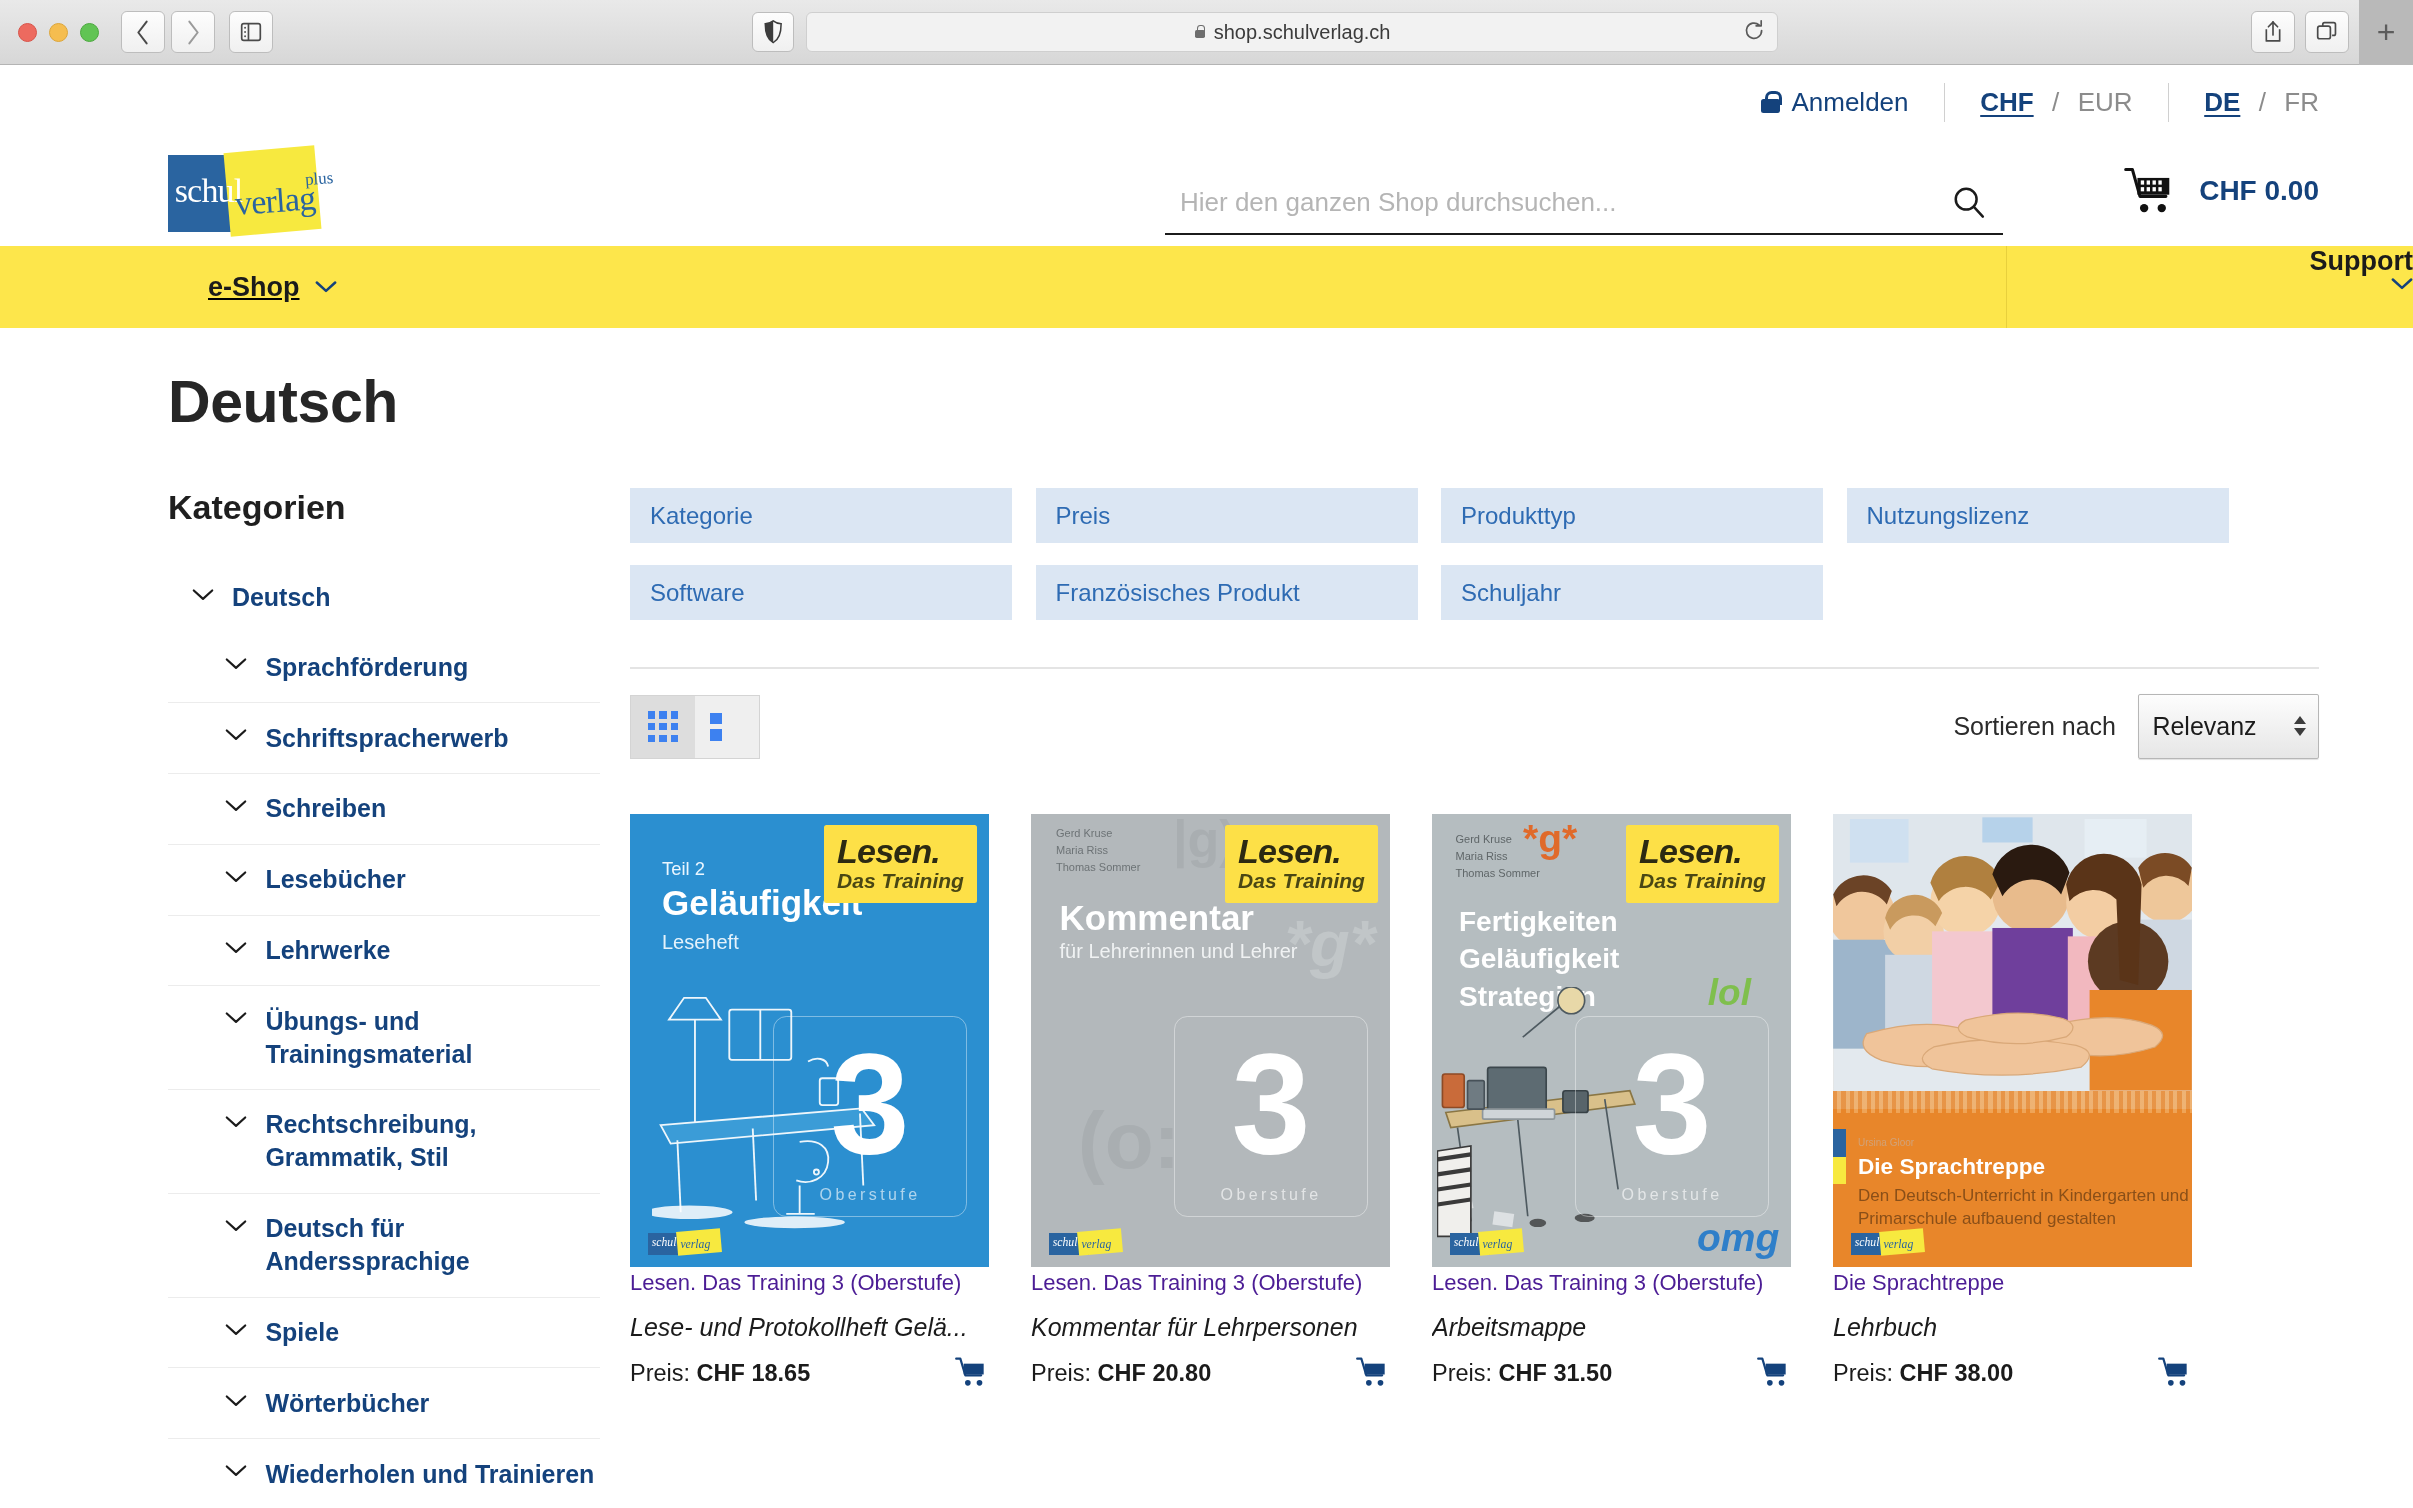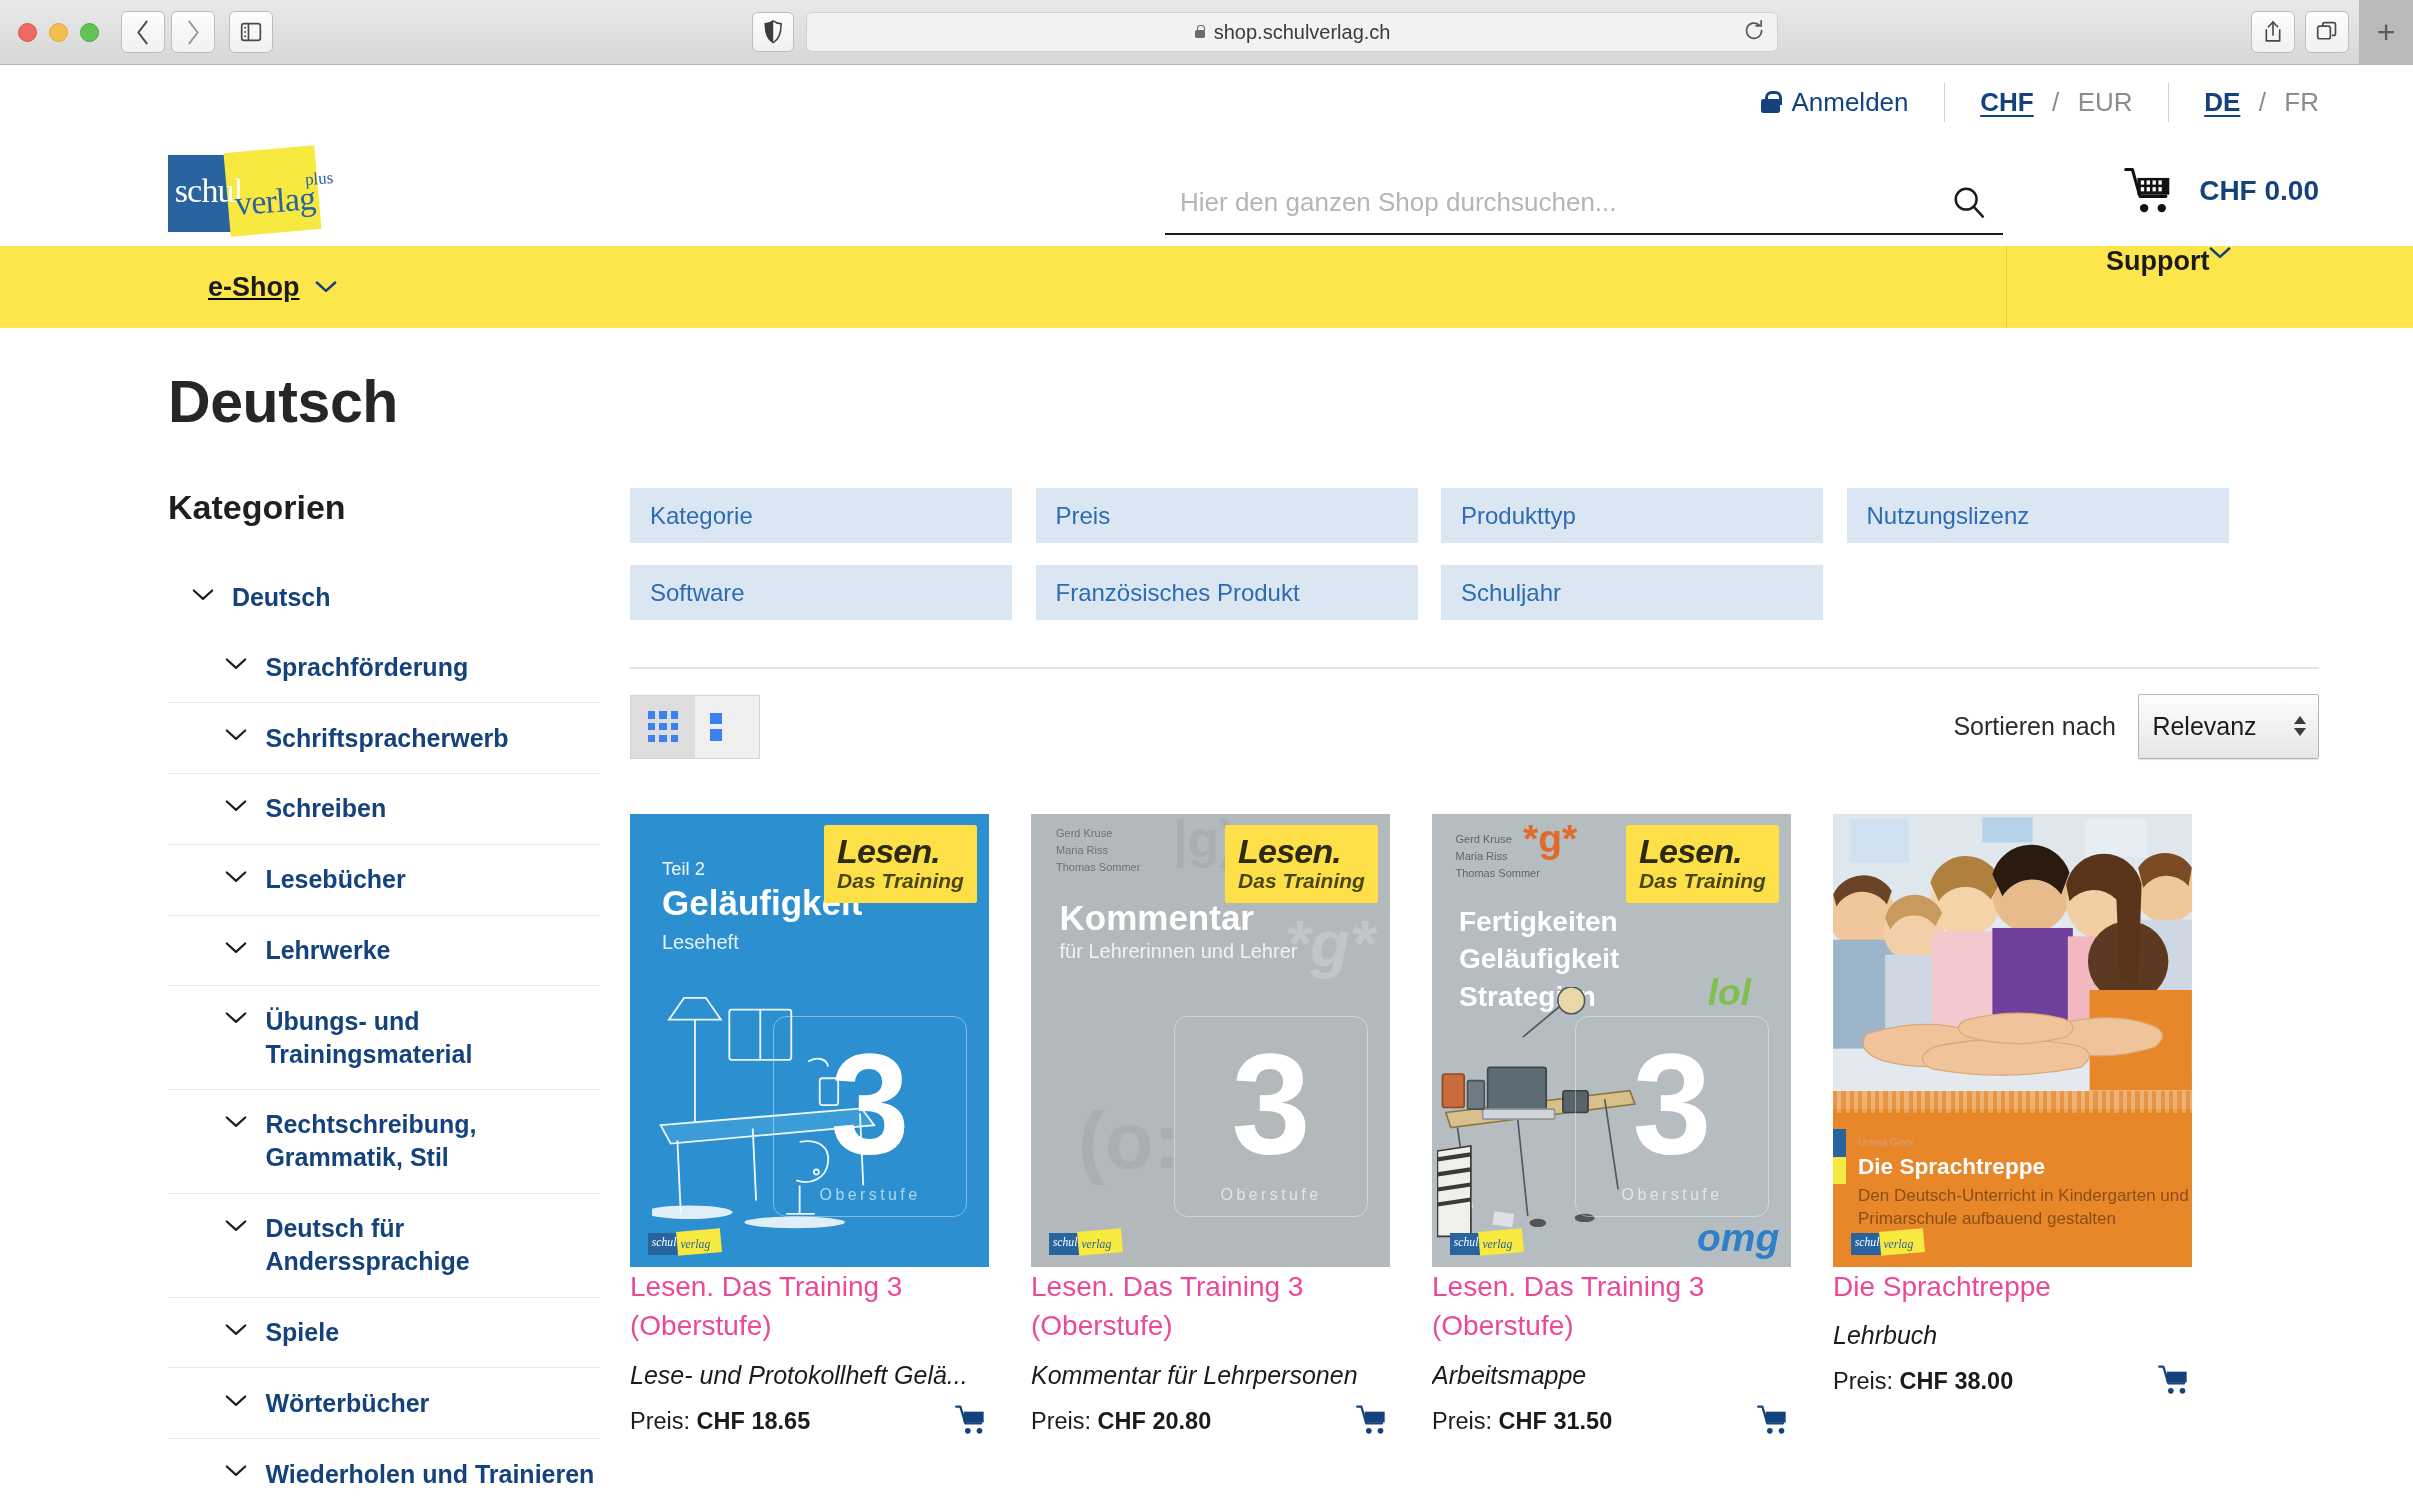--- a/index.html
+++ b/index.html
@@ -124,22 +124,23 @@
   .yellow-nav {
     height: 82px; background: #fde64b;
     display: flex; align-items: center; position: relative; text-decoration: underline;
   }
   .nav-left { padding-left: 208px; display:flex; align-items:center; gap: 15px; }
   .nav-label { font-size: 27px; font-weight: 700; color: #1b1b1b; }
   .nav-right {
     position: absolute; right: 0; top: 0; bottom: 0;
     width: 407px;
     border-left: 1.7px solid #e8d03c;
-    display: flex; align-items: flex-start; 
+    display: flex; align-items: flex-end; 
     padding-left: 99px;
+    flex-direction: column;
   }
 
   
   .page-title {
     font-size: 59px; font-weight: 700; color: #262626;
     padding: 40px 0 0 168px; letter-spacing: -0.4px;
   }
 
   
   .content { display: flex; padding: 52px 94px 0 168px; gap: 30px; }
@@ -262,21 +263,21 @@
   .badge-lesen .bl2 { font-size: 21px; font-weight: 700; color: #4a4714; line-height: 1.1; margin-top:1.7px;}
 
   .big-num-box {
     position: absolute; right: 22px; bottom: 50px;
     width: 194px; height: 201px;
     border: 1.7px solid rgba(255,255,255,.4); border-radius: 13.4px;
   }
   .big-num { position:absolute; left:50%; top:44%; transform: translate(-50%,-50%); font-size:142px; font-weight:700; color:#fff; line-height:1; }
   .big-num-sub { position:absolute; left:50%; bottom:11.7px; transform: translateX(-50%); font-size:16px; color:rgba(255,255,255,.62); letter-spacing:3.4px; }
 
-  .prod-title { font-size: 28px; color: #ec4899; line-height: 1.42; margin-top: 21px; }
+  .prod-title { font-size: 22px; color: #4c1d95; line-height: 1.42; margin-top: 21px; }
   .prod-sub { font-size: 25px; color: #1b1b1b; font-style: italic; margin-top: 15px; white-space: nowrap; overflow: hidden; text-overflow: ellipsis; }
   .prod-foot { display: flex; align-items: center; justify-content: space-between; margin-top: 15px; gap: 40px; }
   .prod-price { font-size: 23.5px; color: #1b1b1b; }
   .prod-price b { font-weight: 700; }
   .cart-sm { color: #14427c; cursor: pointer; }
 </style>
 </head>
 <body>
 
 <div class="browser-chrome">

